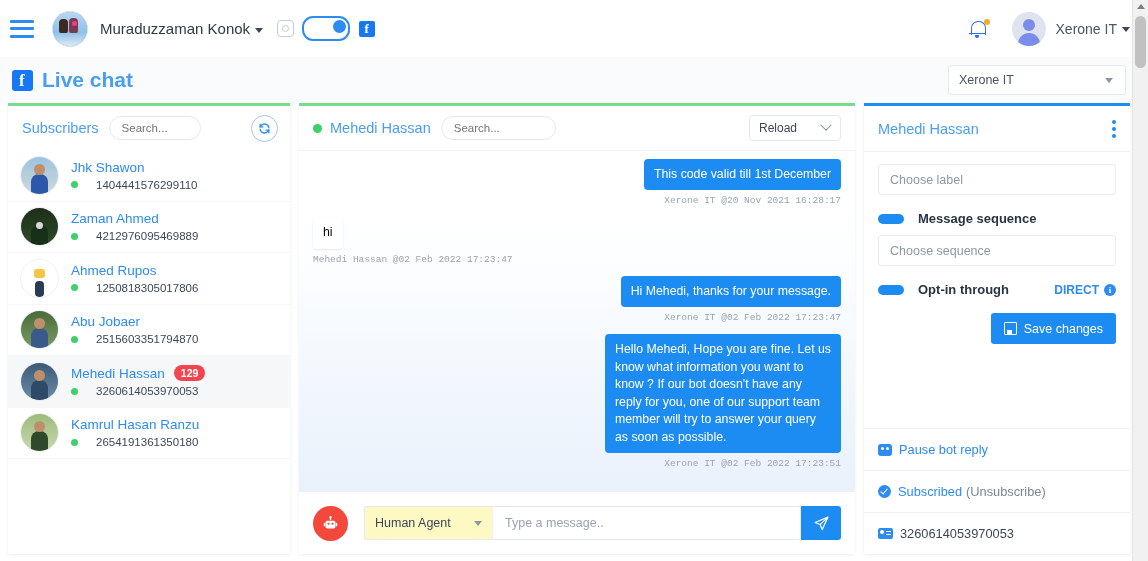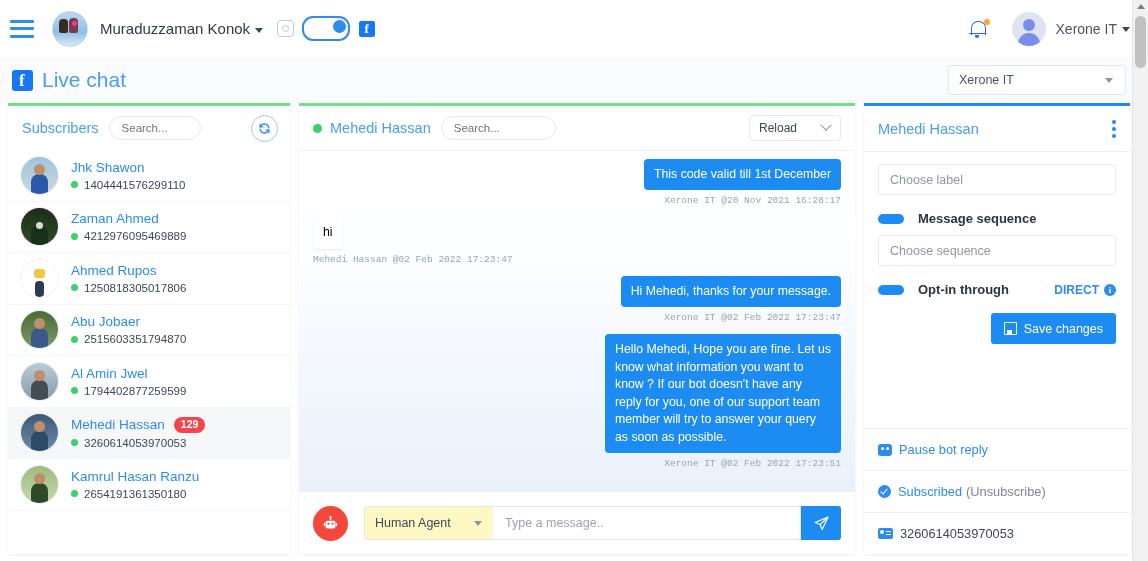--- a/index.html
+++ b/index.html
@@ -201,21 +201,21 @@
     align-items: center;
     padding: 0 18px 0 12px;
     box-sizing: border-box;
     position: relative;
   }
   .livechat-title {
     display: flex;
     align-items: center;
     font-size: 21px;
     color: #4a9ef0;
-    font-weight: normal;
+    font-weight: bold;
   }
   .livechat-title .fbicon {
     width: 21px; height: 21px;
     background: #1877f2;
     border-radius: 3px;
     margin-right: 9px;
     position: relative;
   }
   .livechat-title .fbicon::after {
     content:"f";
@@ -370,20 +370,21 @@
     font-weight: bold;
     line-height: 13px;
   }
   .sub-id {
     font-size: 11.5px;
     color: #3c4858;
     margin-top: 4px;
     display: flex;
     align-items: center;
     white-space: nowrap;
+    gap: 12px;
   }
   .green-dot {
     width: 7px; height: 7px;
     border-radius: 50%;
     background: #3ed06a;
     margin-right: 6px;
     flex: 0 0 auto;
   }
 
   
@@ -892,36 +893,20 @@
           <div class="sub-name">
               <span>Abu Jobaer</span>
             </div>
           <div class="sub-id">
               <span class="green-dot"></span>
               <span>2515603351794870</span>
             </div>
         </div>
       </div>
 
-      <div class="sub-item">
-        <div class="sub-av">
-          <div class="bg" style="background:linear-gradient(#b8ccd8,#8a9aa8)"></div>
-          <div class="person" style="background:#444c55"></div>
-            <div class="face"></div>
-        </div>
-        <div class="sub-meta">
-          <div class="sub-name">
-              <span>Al Amin Jwel</span>
-            </div>
-          <div class="sub-id">
-              <span class="green-dot"></span>
-              <span>1794402877259599</span>
-            </div>
-        </div>
-      </div>
 
       <div class="sub-item active">
         <div class="sub-av">
           <div class="bg" style="background:linear-gradient(#3a5a78,#6d8ca8)"></div>
           <div class="person" style="background:#2d4a66"></div>
             <div class="face"></div>
         </div>
         <div class="sub-meta">
           <div class="sub-name">
             <span>Mehedi Hassan</span>

